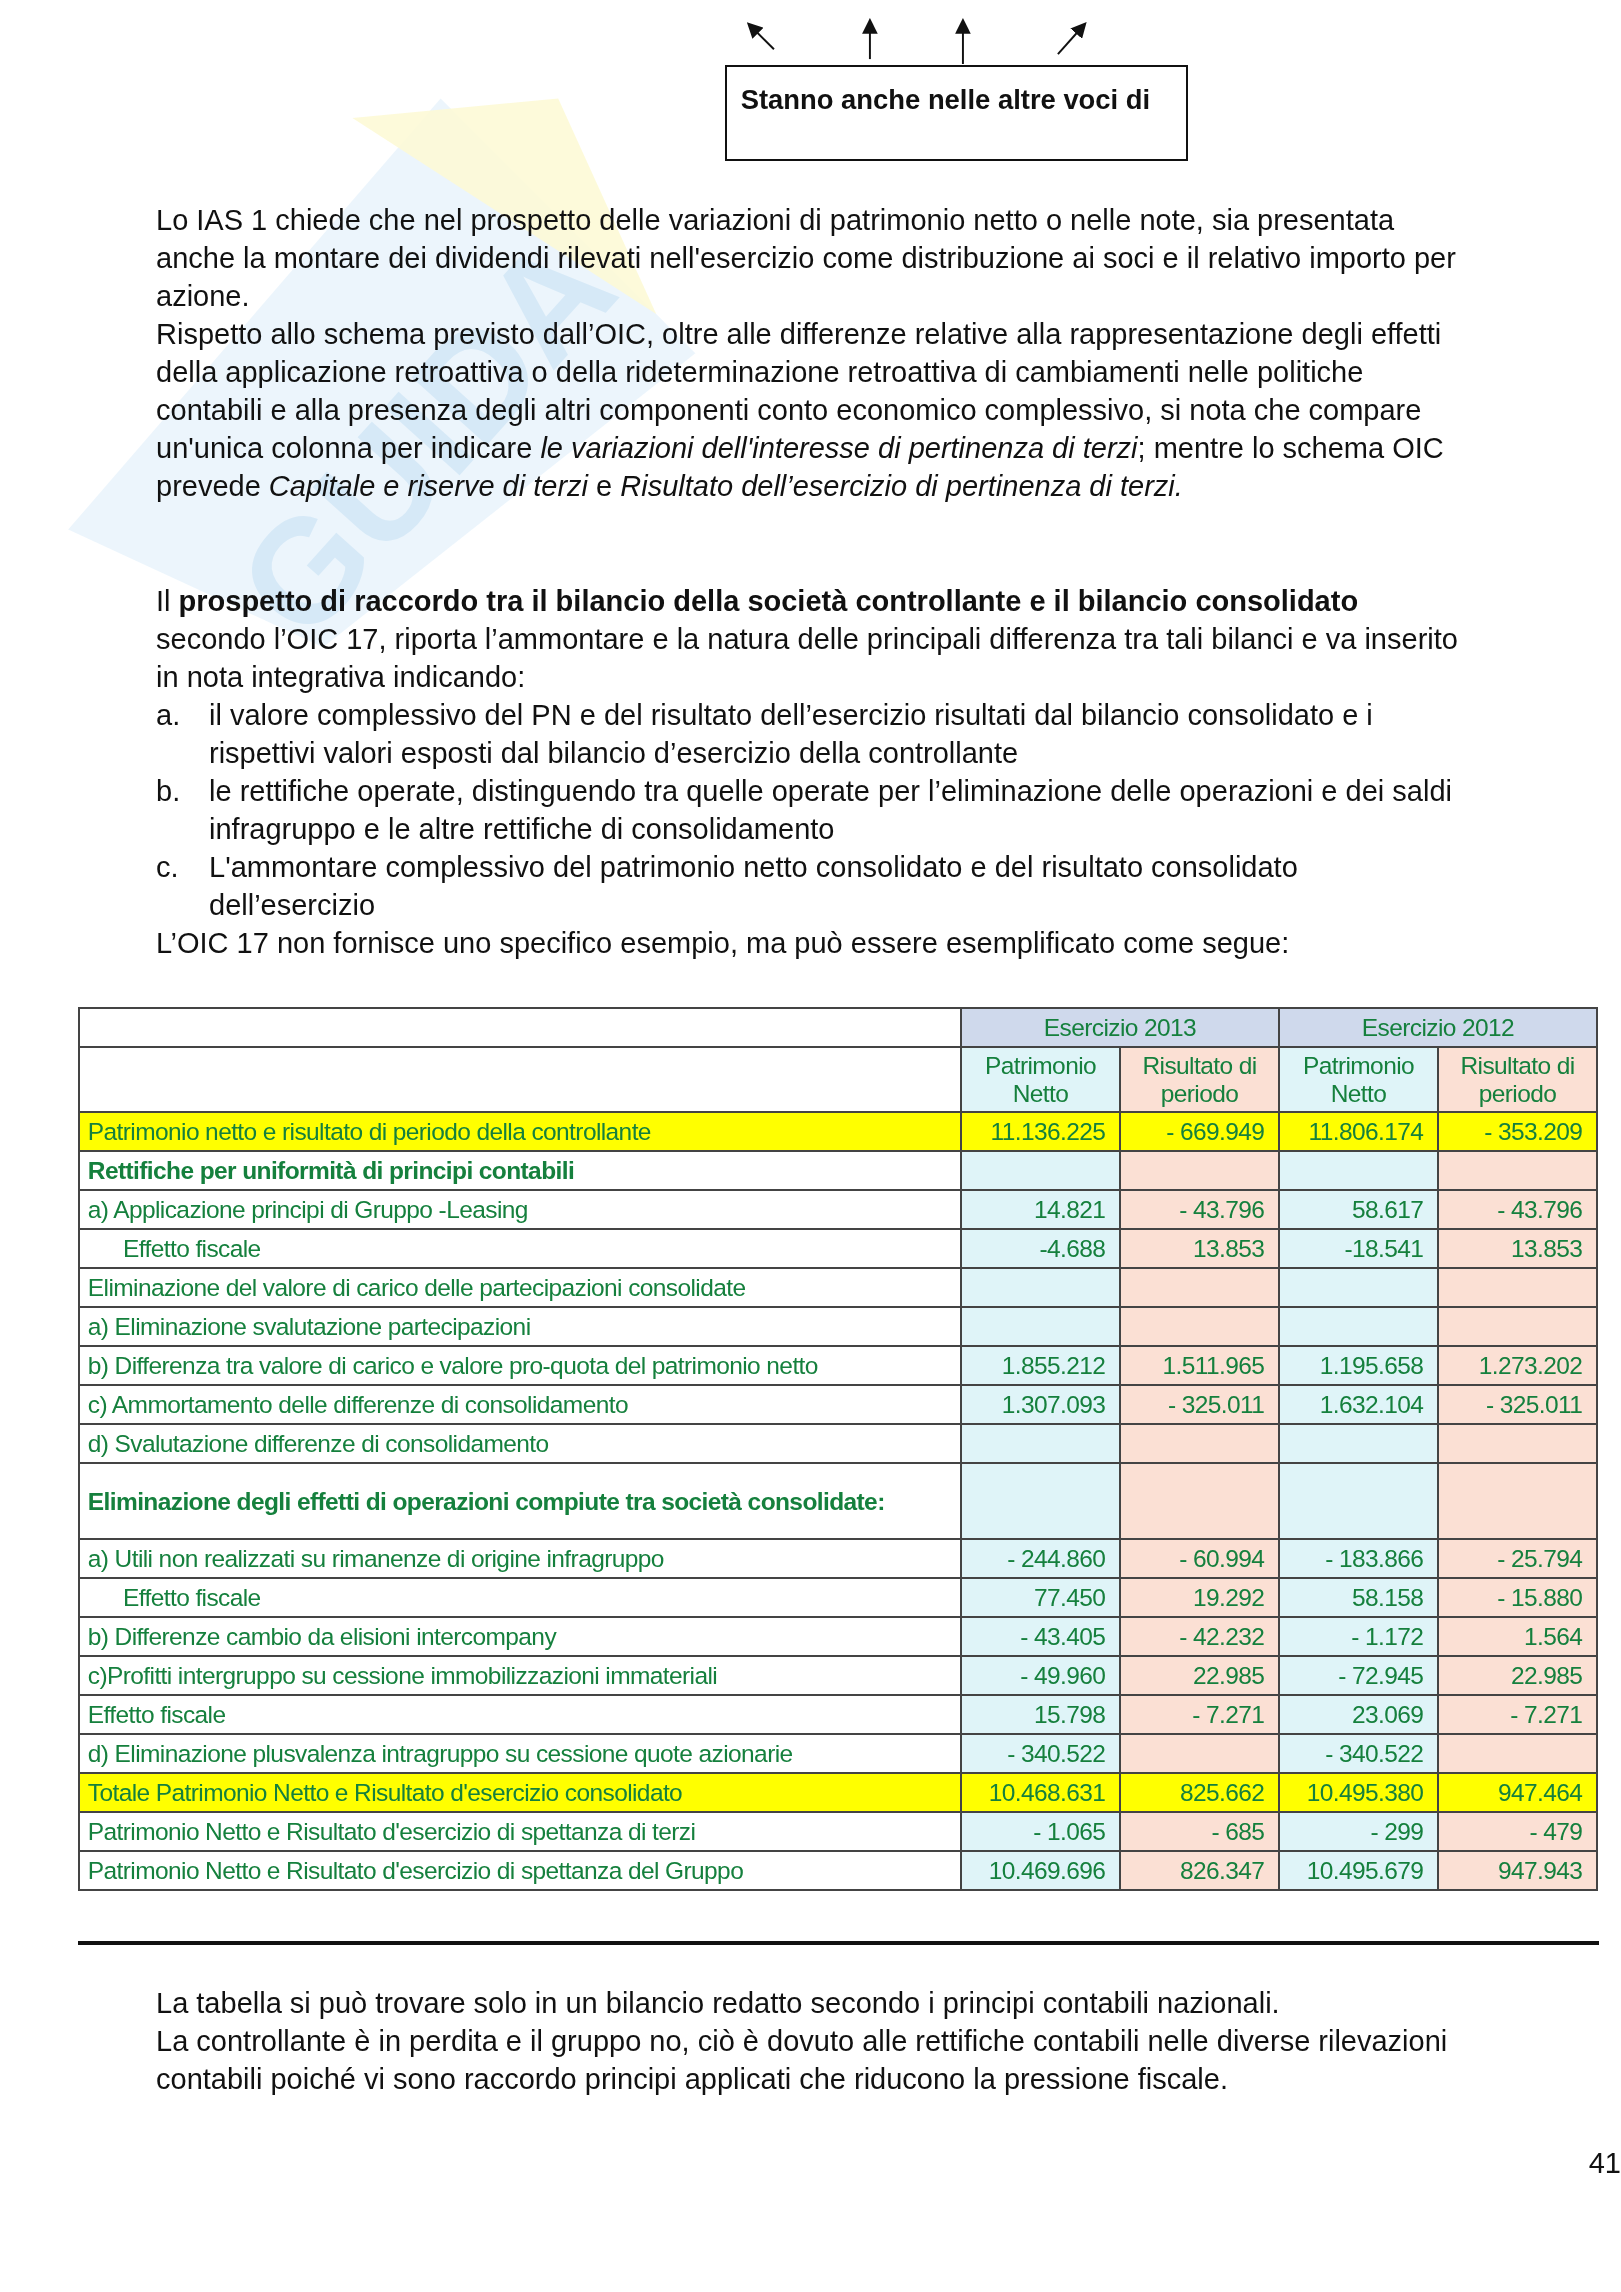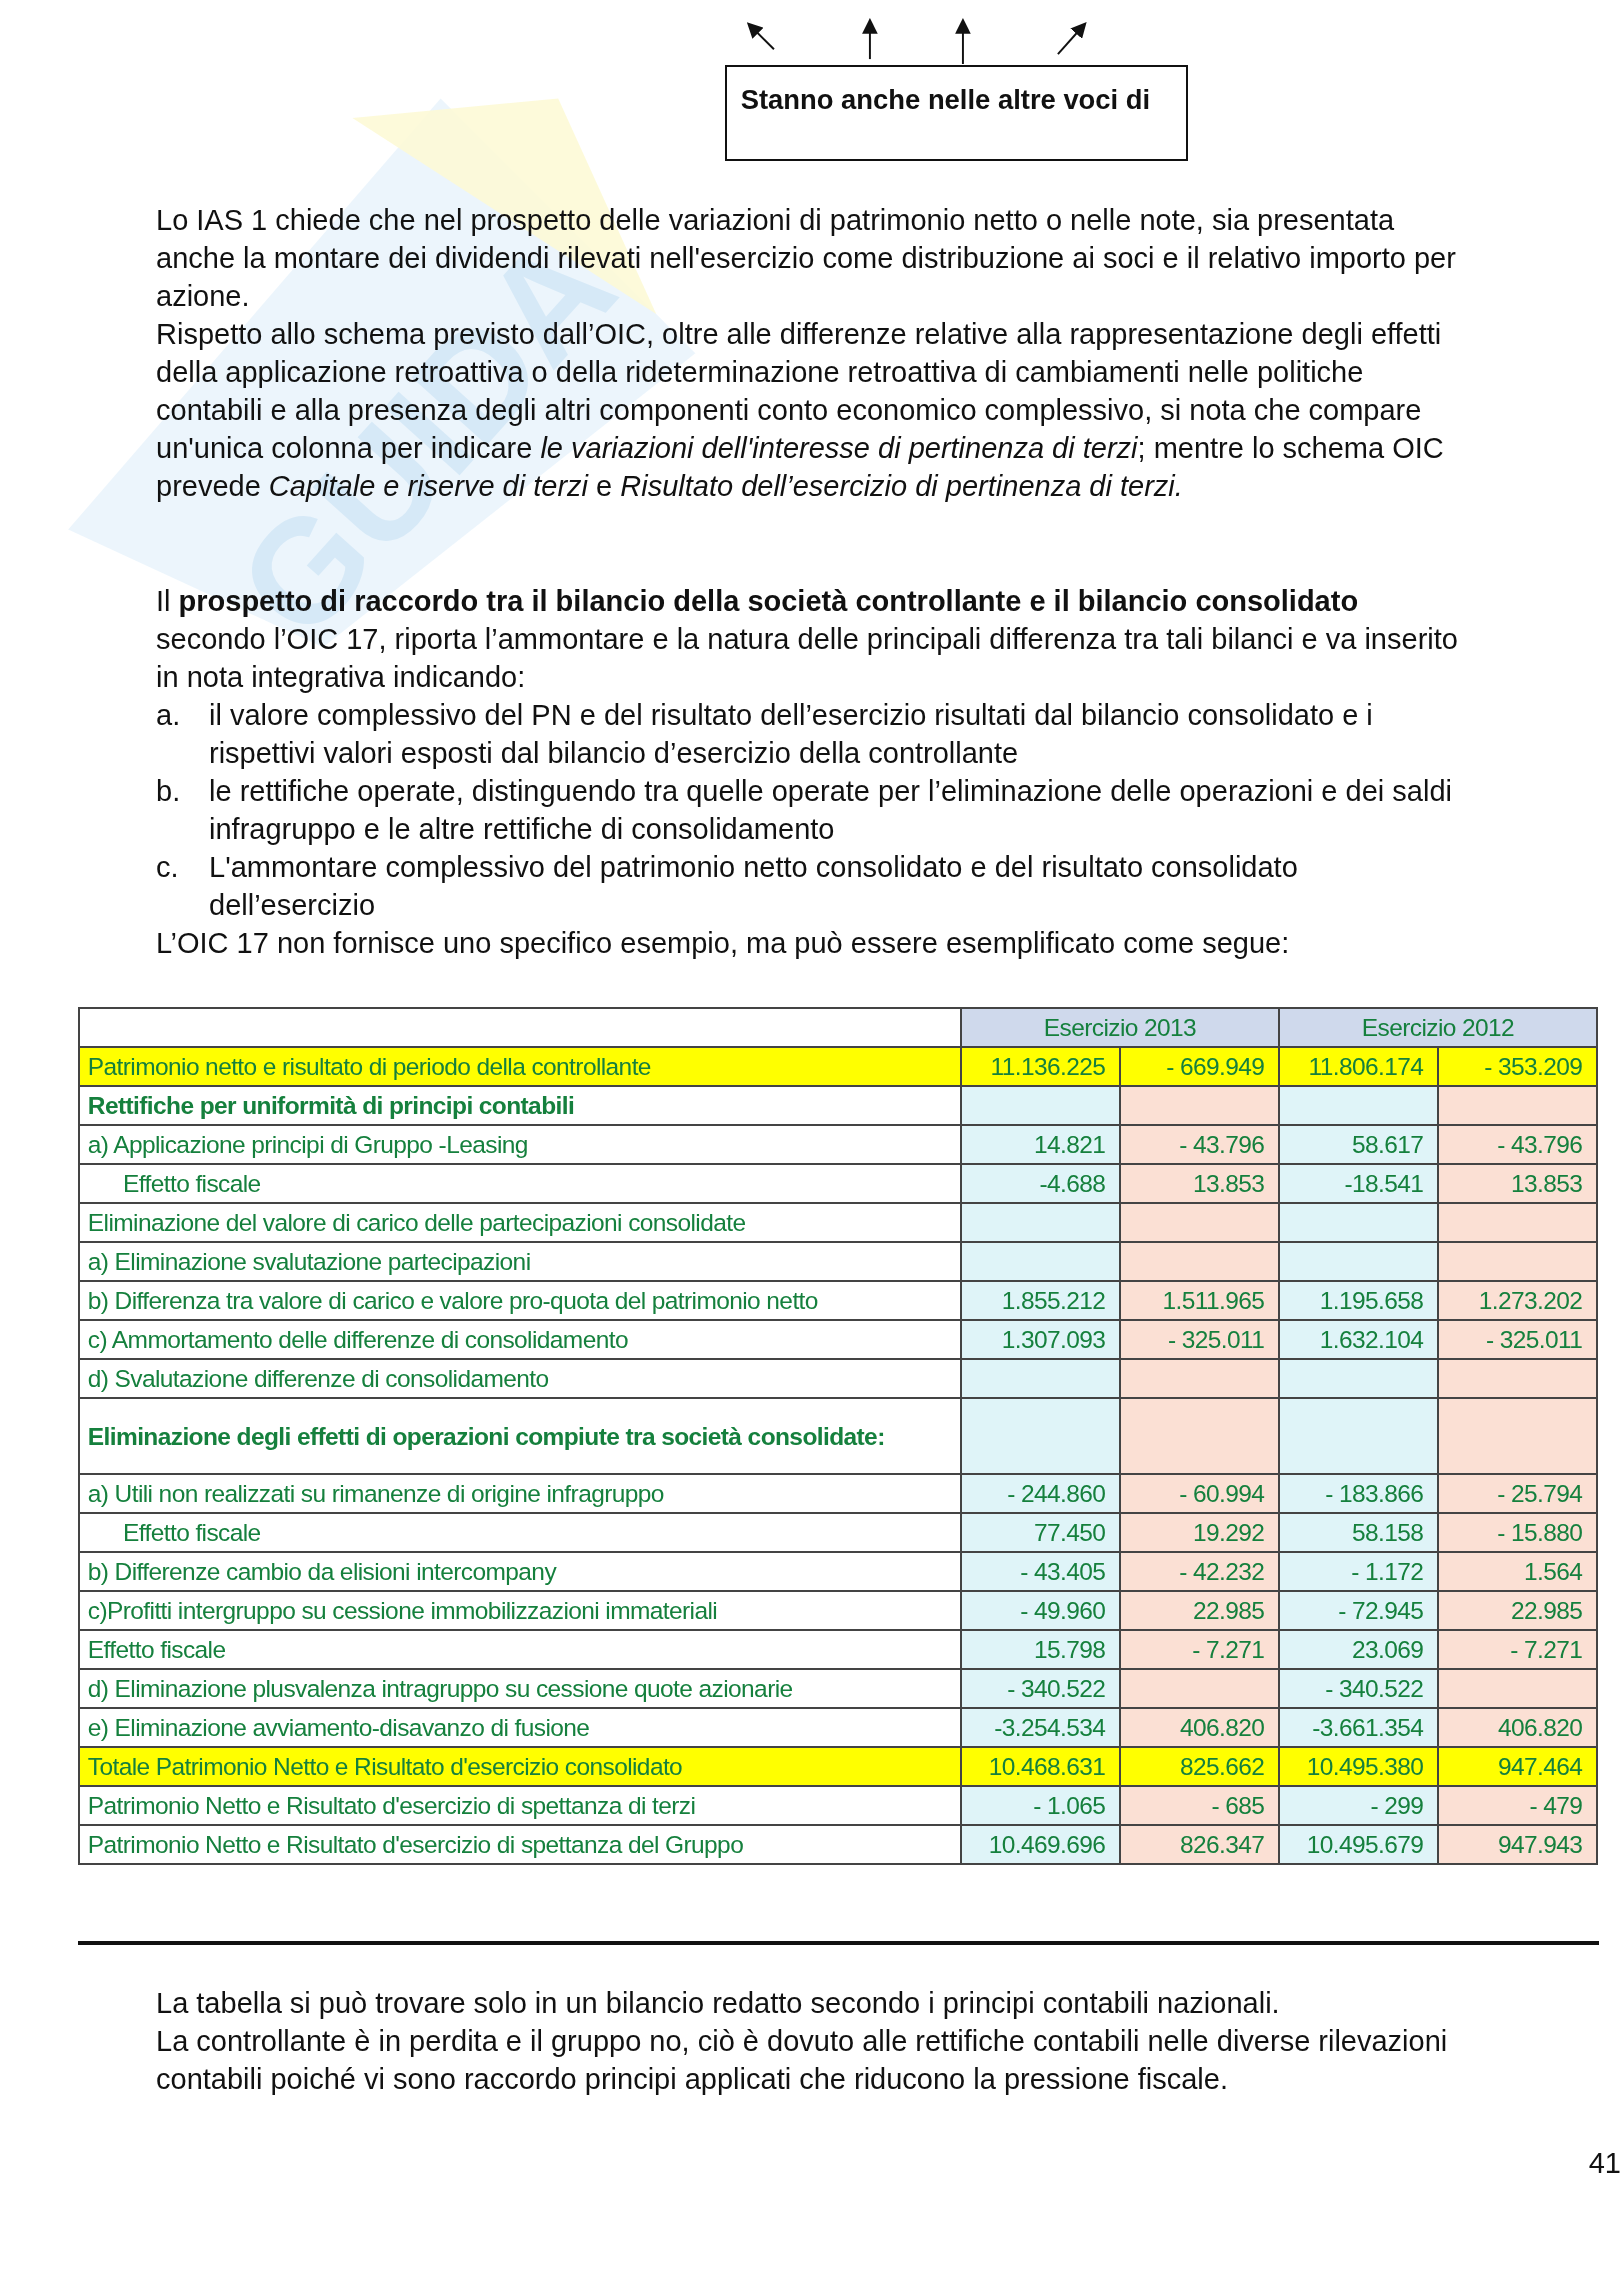--- a/index.html
+++ b/index.html
@@ -85,20 +85,27 @@
         <col style="width:159px">
         <col style="width:159px">
         <col style="width:159px">
   </colgroup>
   <tbody>
         <tr>
     <td class="lbl"></td>
     <td class="yr" colspan="2">Esercizio 2013</td>
     <td class="yr" colspan="2">Esercizio 2012</td>
   </tr>
+  <tr>
+    <td class="lbl"></td>
+    <td class="pn sub"><span>Patrimonio</span><br><span>Netto</span></td>
+    <td class="rp sub"><span>Risultato di</span><br><span>periodo</span></td>
+    <td class="pn sub"><span>Patrimonio</span><br><span>Netto</span></td>
+    <td class="rp sub"><span>Risultato di</span><br><span>periodo</span></td>
+  </tr>
   </tbody>
       <tbody id="rows">
         <tr class="hl">
           <td class="lbl">Patrimonio netto e risultato di periodo della controllante</td>
           <td class="num pn">11.136.225</td>
           <td class="num rp">- 669.949</td>
           <td class="num pn">11.806.174</td>
           <td class="num rp">- 353.209</td>
         </tr>
         <tr class="bold">
@@ -199,27 +206,20 @@
           <td class="num pn">23.069</td>
           <td class="num rp">- 7.271</td>
         </tr>
         <tr>
           <td class="lbl">d) Eliminazione plusvalenza intragruppo su cessione quote azionarie</td>
           <td class="num pn">- 340.522</td>
           <td class="num rp"></td>
           <td class="num pn">- 340.522</td>
           <td class="num rp"></td>
         </tr>
-        <tr>
-          <td class="lbl">e) Eliminazione avviamento-disavanzo di fusione</td>
-          <td class="num pn">-3.254.534</td>
-          <td class="num rp">406.820</td>
-          <td class="num pn">-3.661.354</td>
-          <td class="num rp">406.820</td>
-        </tr>
         <tr class="hl">
           <td class="lbl">Totale Patrimonio Netto e Risultato d'esercizio consolidato</td>
           <td class="num pn">10.468.631</td>
           <td class="num rp">825.662</td>
           <td class="num pn">10.495.380</td>
           <td class="num rp">947.464</td>
         </tr>
         <tr>
           <td class="lbl">Patrimonio Netto e Risultato d'esercizio di spettanza di terzi</td>
           <td class="num pn">- 1.065</td>

